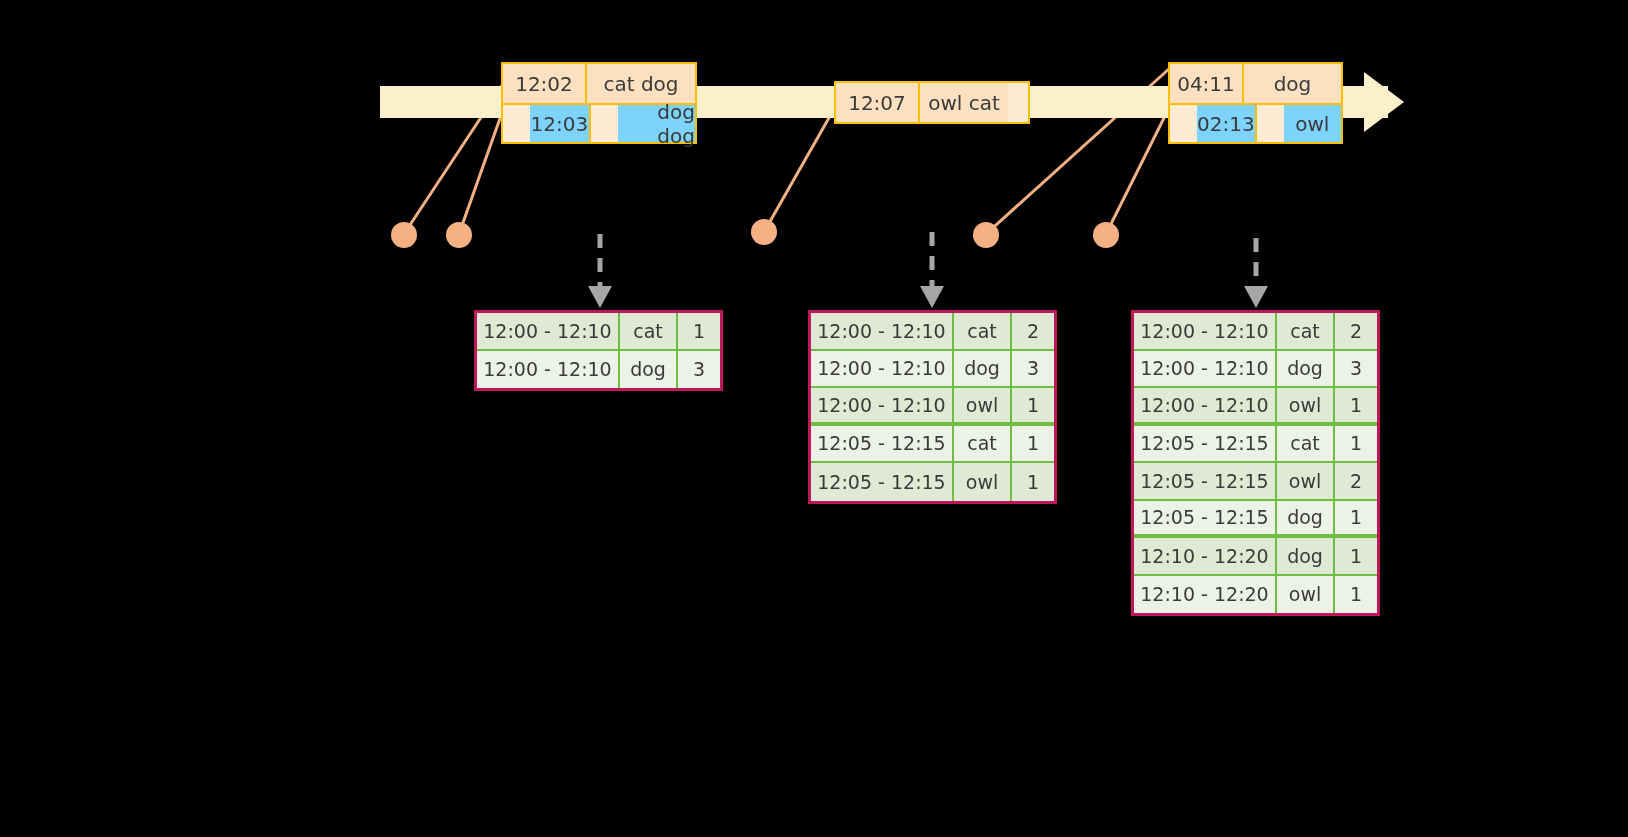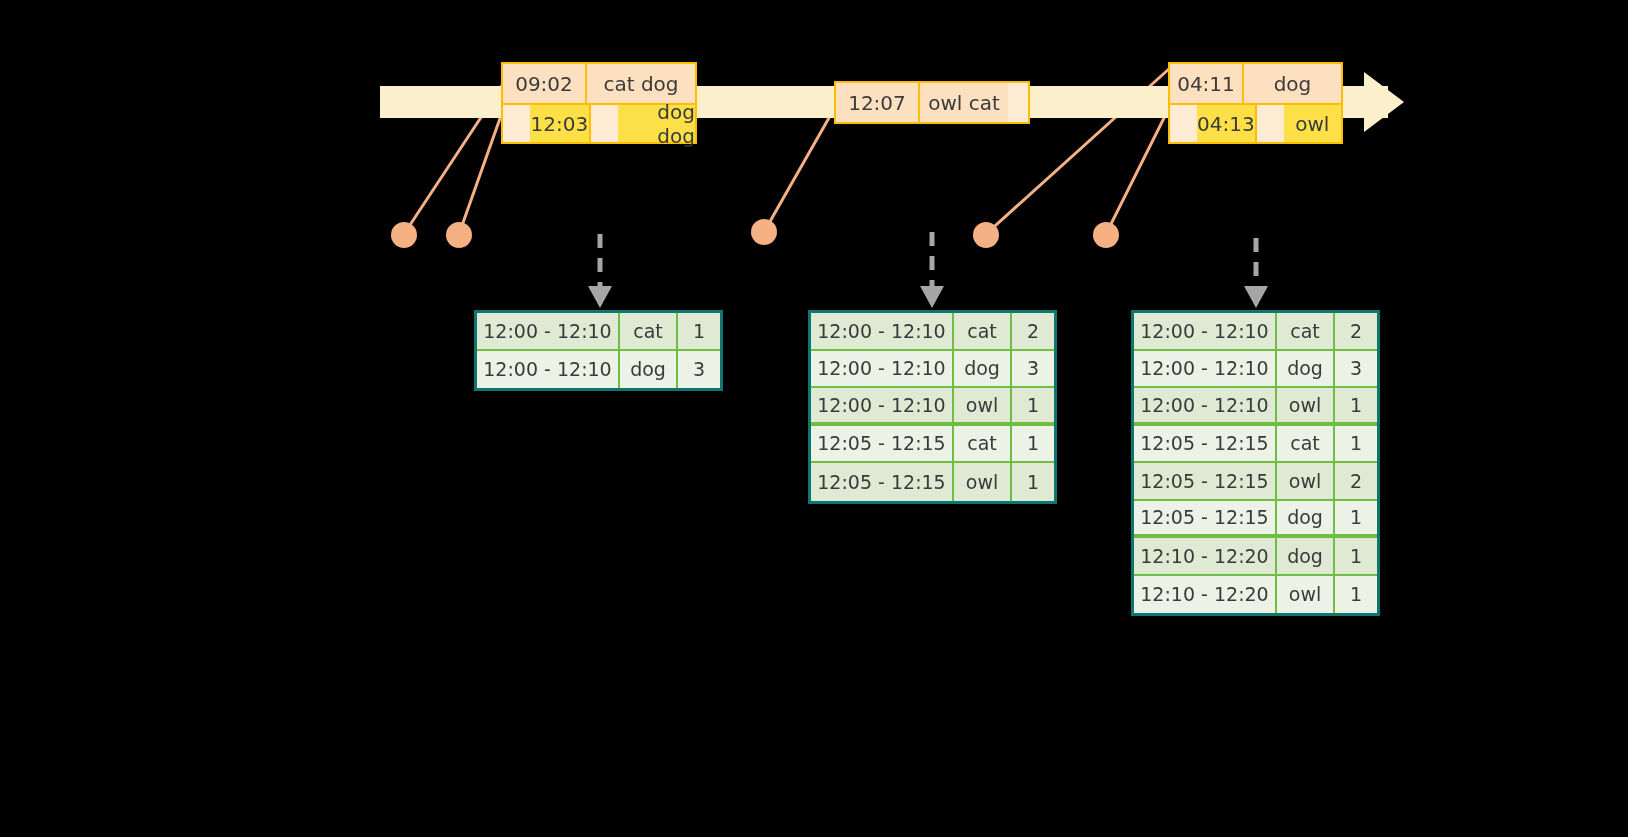--- a/index.html
+++ b/index.html
@@ -68,21 +68,21 @@
   .event-row {
     display: flex;
     height: 39px;
     box-sizing: border-box;
   }
   .event-row + .event-row {
     border-top: 2px solid #FBBF00;
   }
   .event-row.alt .ev-time,
   .event-row.alt .ev-words {
-    background: #fde047;
+    background: #7dd3fc;
     margin-left: 27px;
   }
   .ev-time {
     background: #FCE0C0;
     box-sizing: border-box;
     display: flex;
     align-items: center;
     justify-content: center;
     font-size: 20px;
     color: #3a3a3a;
@@ -107,21 +107,21 @@
   .g2 .ev-time  { width: 84px; }
   .g2 .ev-words { width: 88px; }
 
   .g3 { left: 1168px; top: 62px; width: 175px; }
   .g3 .ev-time  { width: 74px; }
   .g3 .ev-words { width: 97px; }
 
   
   .result-table {
     position: absolute;
-    border: 3px solid #0f766e;
+    border: 3px solid #be185d;
     box-sizing: border-box;
     background: #c2410c;
   }
   .rt-row {
     display: flex;
     height: 37.5px;
     box-sizing: border-box;
     border-bottom: 2px solid #6FBE44;
   }
   .rt-row:last-child { border-bottom: none; }
@@ -189,21 +189,21 @@
       <polygon points="1244,286 1268,286 1256,308"></polygon>
     </g>
   </svg>
 
   <div class="timeline-bar"></div>
   <div class="timeline-arrow-stem"></div>
   <div class="timeline-arrowhead"></div>
 
   <div class="event-group g1">
     <div class="event-row">
-      <div class="ev-time">09:02</div>
+      <div class="ev-time">12:02</div>
       <div class="ev-words">cat dog</div>
     </div>
     <div class="event-row alt">
       <div class="ev-time">12:03</div>
       <div class="ev-words">dog dog</div>
     </div>
   </div>
 
   <div class="event-group g2">
     <div class="event-row">
@@ -211,21 +211,21 @@
       <div class="ev-words">owl cat</div>
     </div>
   </div>
 
   <div class="event-group g3">
     <div class="event-row">
       <div class="ev-time">04:11</div>
       <div class="ev-words">dog</div>
     </div>
     <div class="event-row alt">
-      <div class="ev-time">04:13</div>
+      <div class="ev-time">02:13</div>
       <div class="ev-words">owl</div>
     </div>
   </div>
 
   <div class="result-table t1">
     <div class="rt-row">
       <div class="rt-cell c-win">12:00 - 12:10</div>
       <div class="rt-cell c-key">cat</div>
       <div class="rt-cell c-cnt">1</div>
     </div>

